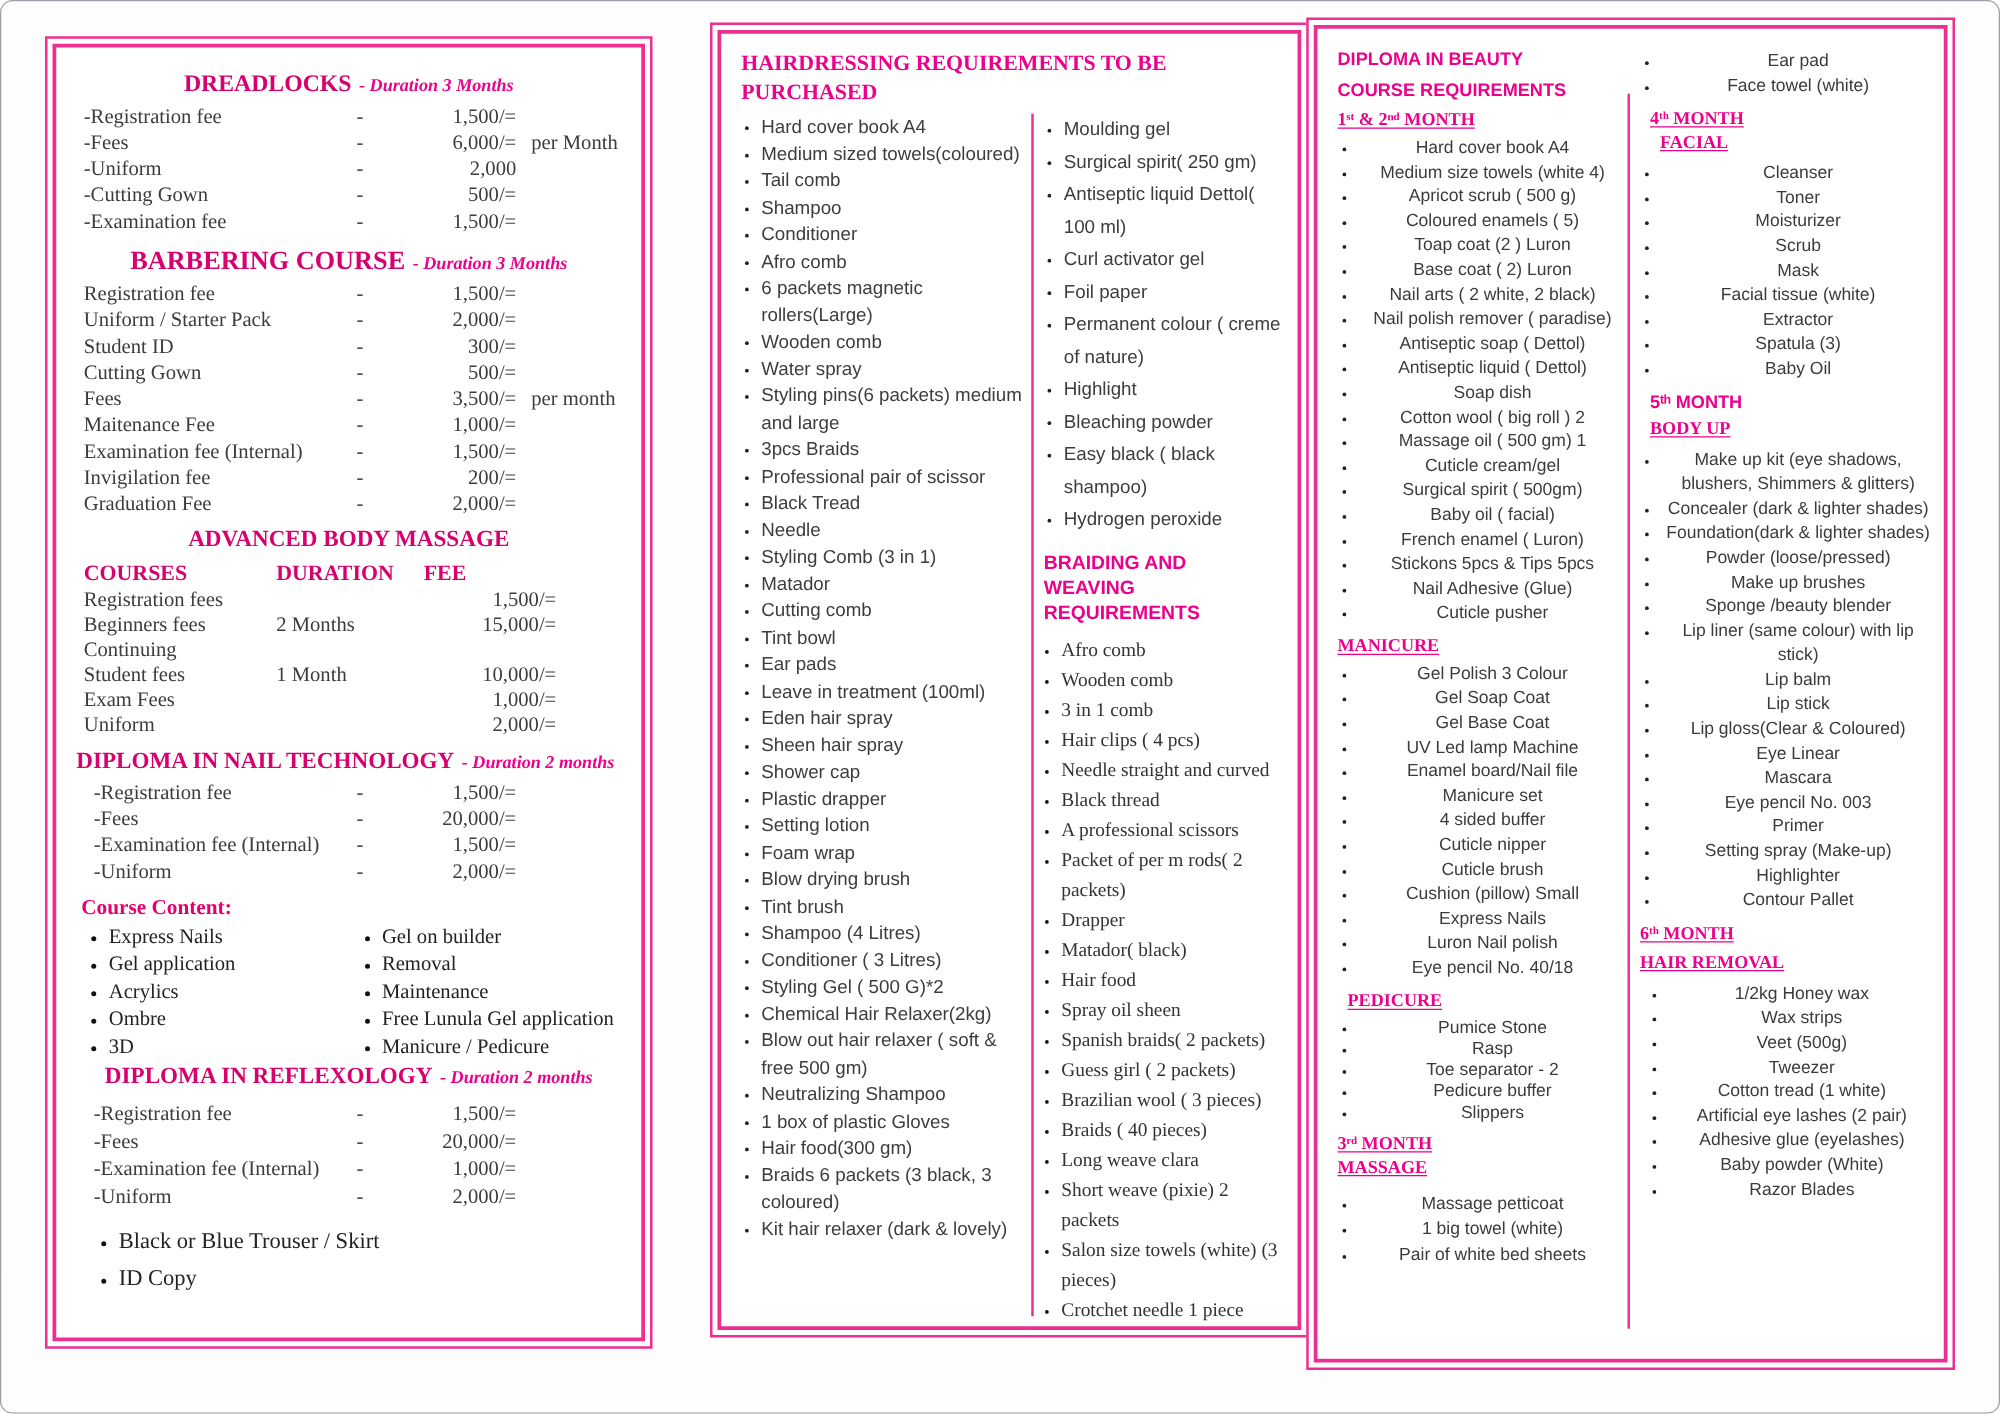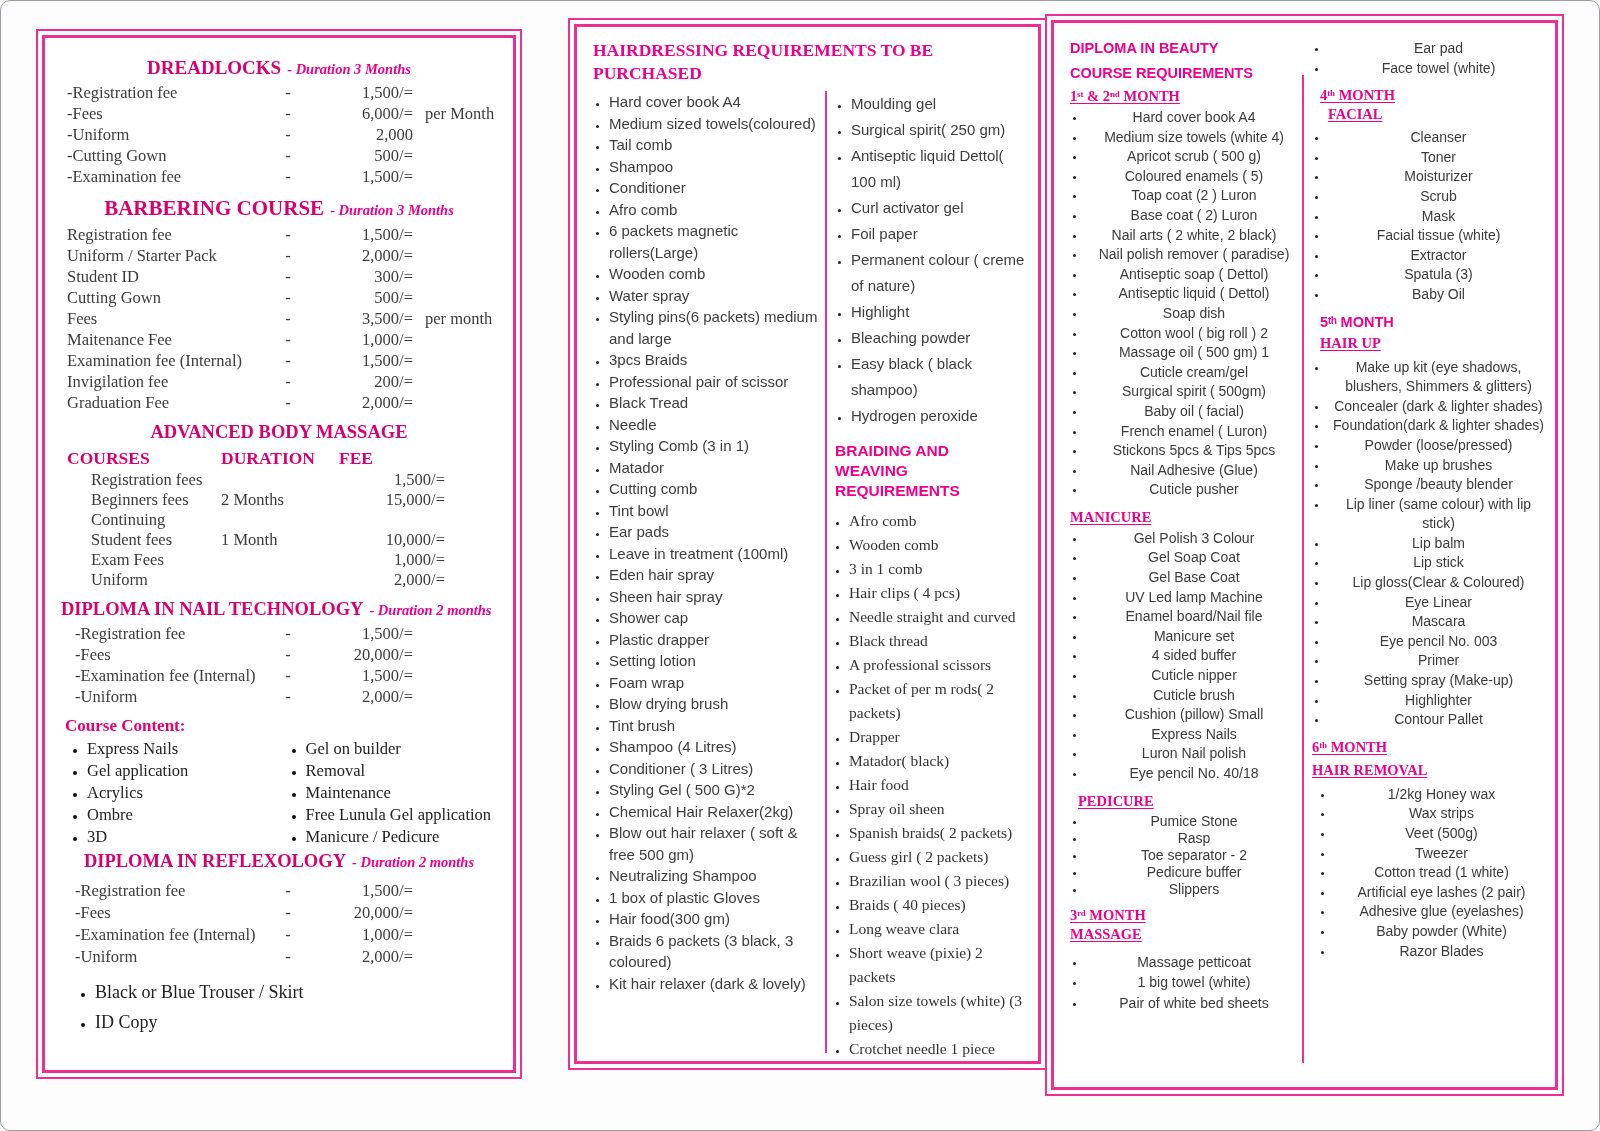--- a/index.html
+++ b/index.html
@@ -23,21 +23,21 @@
   .sec-h .dur{font-style:italic;font-size:14.5px;margin-left:6px;color:var(--headmag);}
   .fee-row{display:grid;grid-template-columns:1fr 26px 112px 84px;
            font-size:16.5px;line-height:21px;color:var(--body);}
   .fee-row .fl{padding-left:6px;}
   .fee-row.ind .fl{padding-left:14px;}
   .fee-row .fs{text-align:center;}
   .fee-row .fa{text-align:right;}
   .fee-row .fn{padding-left:12px;}
   .m-row{display:grid;grid-template-columns:160px 118px 106px;
          font-size:16.5px;line-height:20px;color:var(--body);}
-  .m-row .mc{padding-left:6px;margin-left:24px;}
+  .m-row .mc{padding-left:6px;}
   .m-row .mf{text-align:right;}
   .m-head{display:grid;grid-template-columns:160px 118px 106px;color:var(--headserif);
           font-weight:bold;font-size:17.5px;line-height:24px;}
   .m-head .mc{padding-left:6px;}
   .cc-label{color:#e8006e;font-weight:bold;font-size:17px;margin:4px 0 2px 4px;}
   .cc-cols{display:flex;}
   .cc-cols ul{list-style:disc;margin:0;padding-left:26px;font-size:16.5px;
               color:#222;line-height:22px;}
   .cc-cols ul.c1{width:46%;}
   .cc-cols ul.c2{flex:1;padding-left:18px;}
@@ -529,21 +529,21 @@
             <li>Toner</li>
             <li>Moisturizer</li>
             <li>Scrub</li>
             <li>Mask</li>
             <li>Facial tissue (white)</li>
             <li>Extractor</li>
             <li>Spatula (3)</li>
             <li>Baby Oil</li>
           </ul>
         <div class="r-h mt ind">5ᵗʰ MONTH</div>
-        <div class="r-h u ind" style="margin-top:2px">HAIR UP</div>
+        <div class="r-h u ind" style="margin-top:2px">BODY UP</div>
         <ul class="rlist" style="margin-top:5px">
 
         <li>Make up kit (eye shadows, blushers, Shimmers &amp; glitters)</li>
             <li>Concealer (dark &amp; lighter shades)</li>
             <li>Foundation(dark &amp; lighter shades)</li>
             <li>Powder (loose/pressed)</li>
             <li>Make up brushes</li>
             <li>Sponge /beauty blender</li>
             <li>Lip liner (same colour) with lip stick)</li>
             <li>Lip balm</li>

